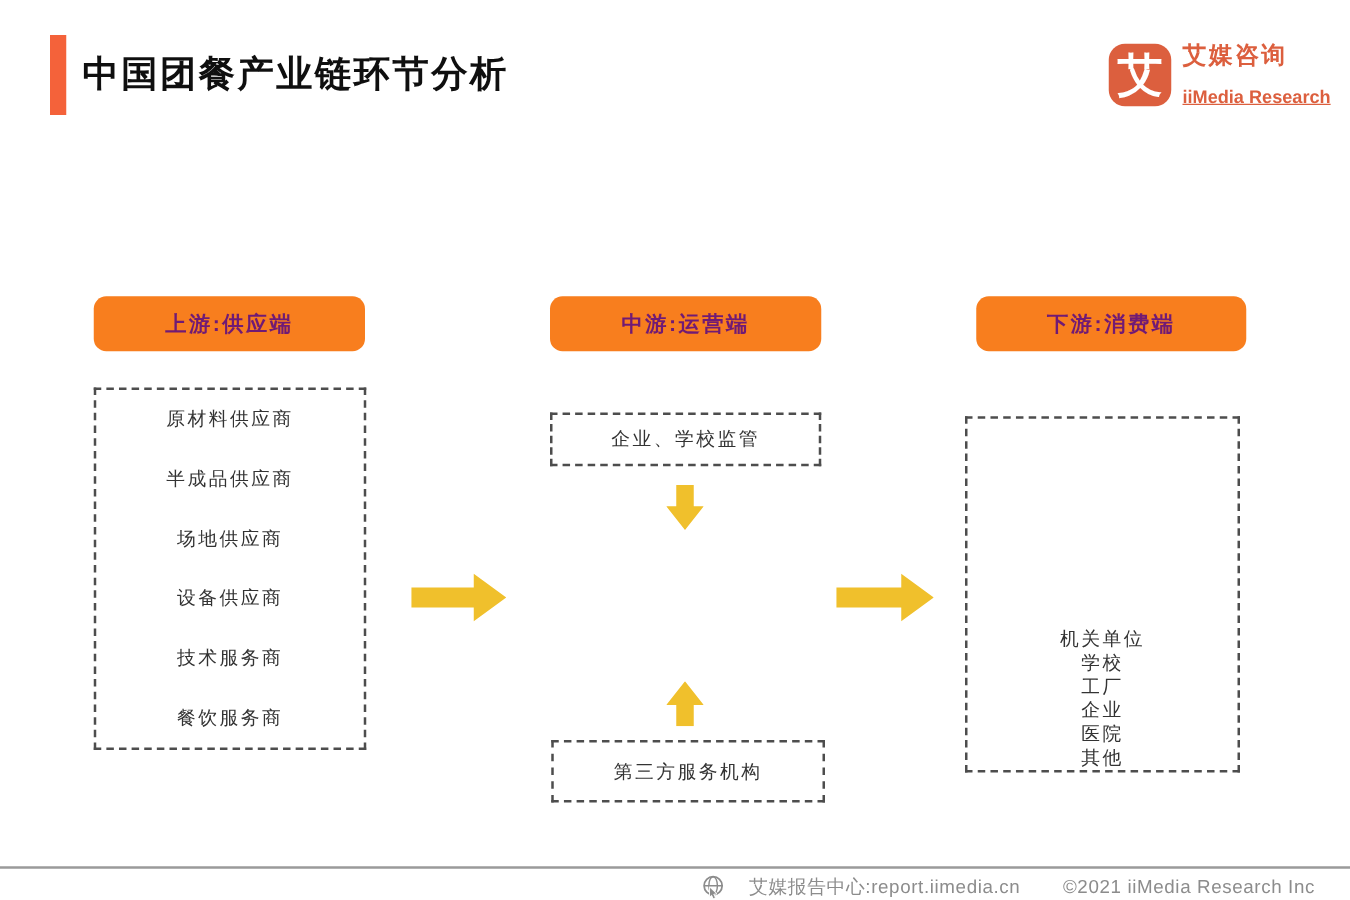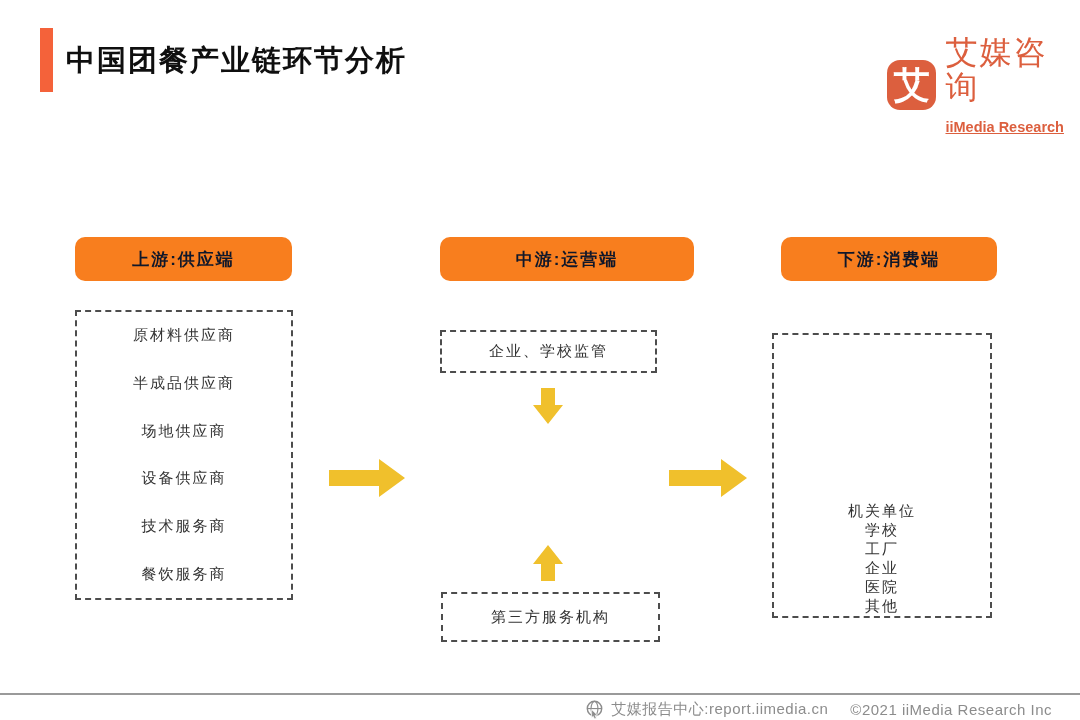--- a/index.html
+++ b/index.html
@@ -26,40 +26,40 @@
   }
   .logo { position: absolute; left: 887px; top: 35px; display: flex; align-items: center; }
   .logo-icon {
     width: 50px; height: 50px; border-radius: 13px;
     background: var(--logo-red, #DC5F3E);
     color: #fff; font-size: 36px; font-weight: bold;
     display: flex; align-items: center; justify-content: center;
     line-height: 1;
   }
   .logo-text { margin-left: 9px; color: var(--logo-red, #DC5F3E); }
-  .logo-cn { font-size: 32px; font-weight: normal; letter-spacing: 2px; line-height: 1.1; }
+  .logo-cn { font-size: 19px; font-weight: bold; letter-spacing: 2px; line-height: 1.1; }
   .logo-en { font-size: 14.5px; font-weight: bold; margin-top: 14px; text-decoration: underline; }
 
   
   .diagram-title {
     position: absolute; left: 0; right: 0; top: 172px;
     text-align: center; font-size: 17px; font-weight: bold;
     color: #1a1a1a; letter-spacing: 1px;
   }
 
   
   .col-header {
     position: absolute; top: 237px; height: 44px;
     background: var(--button-orange, #F87E1E);
-    border-radius: 10px; color: #0f172a;
+    border-radius: 10px; color: #701a75;
     font-size: 17px; font-weight: bold; letter-spacing: 2px;
     display: flex; align-items: center; justify-content: center;
   }
   #hdr-up   { left: 75px;  width: 217px; }
-  #hdr-mid  { left: 440px; width: 254px; }
+  #hdr-mid  { left: 440px; width: 217px; }
   #hdr-down { left: 781px; width: 216px; }
 
   
   .dashed-box {
     position: absolute;
     border: 2px dashed var(--dash-gray, #4d4d4d);
     box-sizing: border-box;
     font-size: 15px; font-weight: 500; color: #333;
     letter-spacing: 2px;
   }
@@ -86,21 +86,21 @@
   #arrow-up    { left: 533px; top: 545px; }
 
   
   .footer-line {
     position: absolute; left: 0; right: 0; top: 693px; height: 2px;
     background: var(--footer-line, #999);
   }
   .footer {
     position: absolute; top: 698px; right: 28px; height: 22px;
     display: flex; align-items: center;
-    color: var(--footer-gray, #8C8C8C); font-size: 15px; letter-spacing: 0.5px;
+    color: var(--footer-gray, #8C8C8C); font-size: 15px; letter-spacing: 0.5px; gap: 12px;
   }
   .footer .globe { margin-right: 7px; display: block; }
   .footer .copyright { margin-left: 22px; }
 </style>
 </head>
 <body>
 
 <div class="slide">
 
   <div class="accent-bar"></div>

